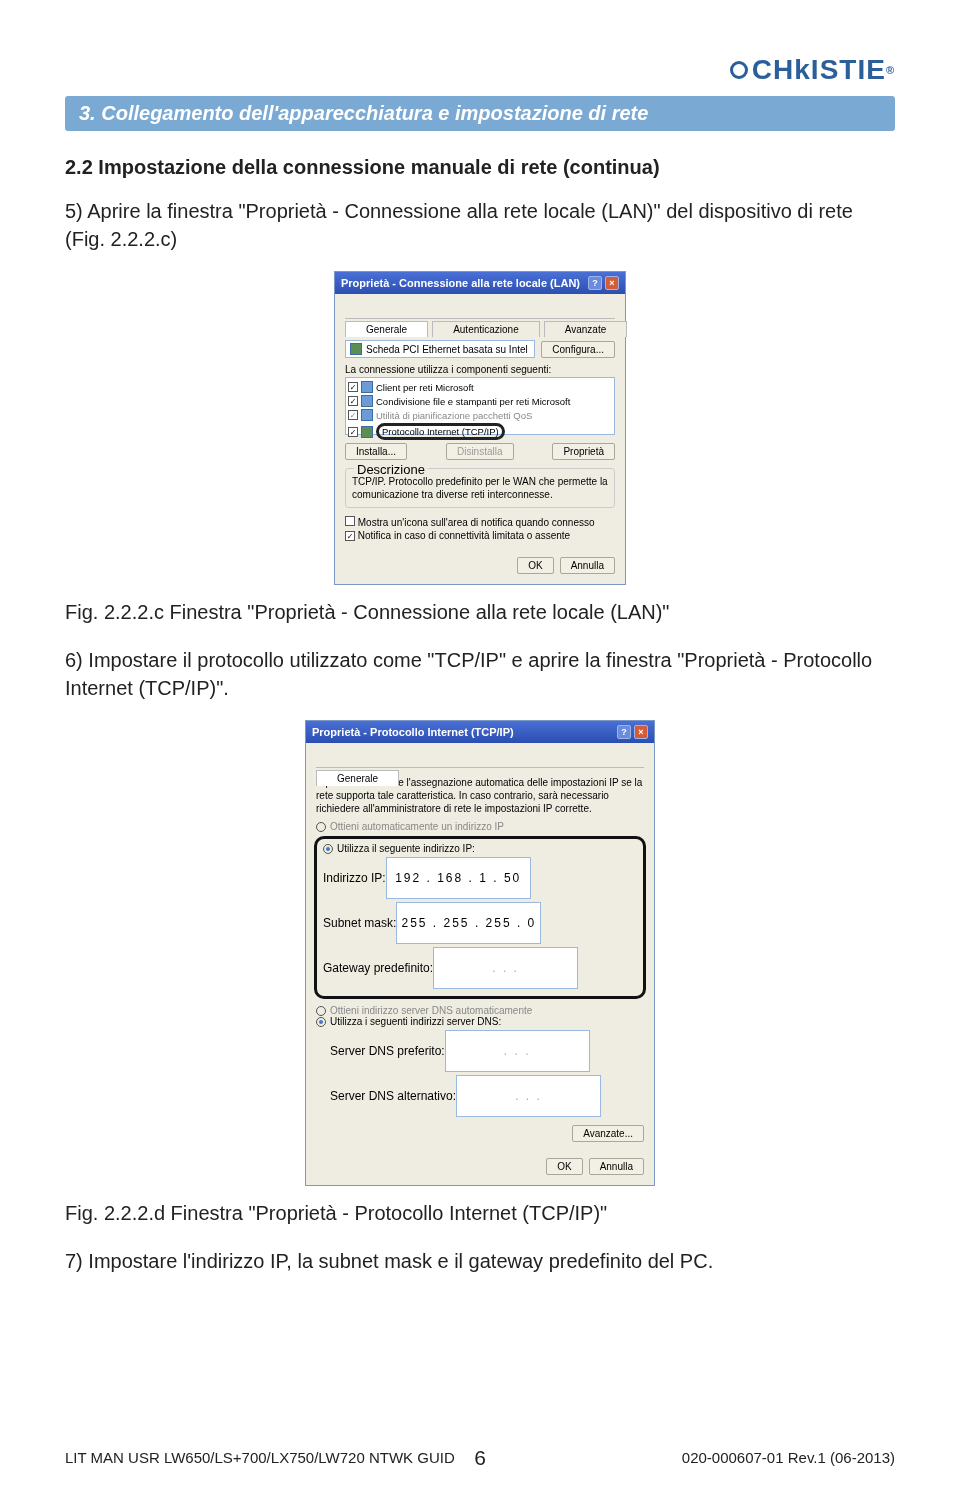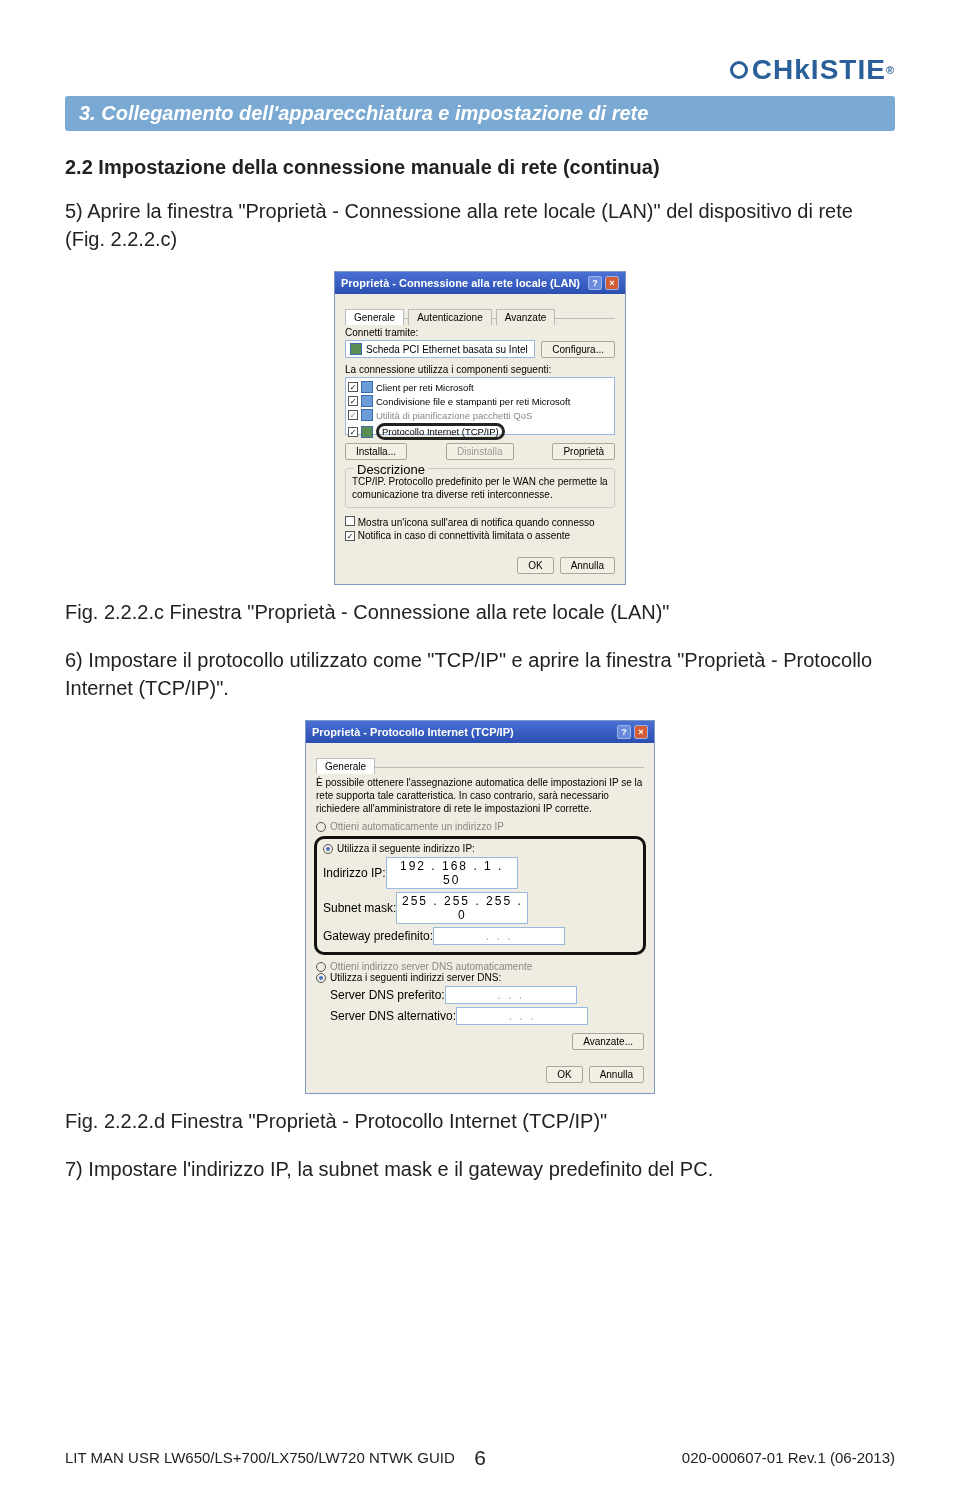--- a/index.html
+++ b/index.html
@@ -116,23 +116,23 @@
 
   .tab-row {
     display: flex;
     gap: 4px;
     border-bottom: 1px solid #bbb;
     margin-bottom: 8px;
   }
   .tab {
     border: 1px solid #bbb;
     border-bottom: none;
-    padding: 2px 8px;
-    position: relative;
-    top: 7px;
+    padding: 2px 20px;
+    position: relative;
+    top: 19px;
     background: #efede1;
   }
   .tab.active { background: #fff; }
 
   .field-label { margin: 6px 0 2px 0; }
   .input-box {
     background: #fff;
     border: 1px solid #9ab9e0;
     padding: 2px 4px;
     display: flex;
@@ -211,22 +211,22 @@
   .ip-row {
     display: flex;
     justify-content: flex-start;
     align-items: center;
     margin: 3px 0;
     font-size: 12px;
   }
   .ip-box {
     background: #fff;
     border: 1px solid #9ab9e0;
-    width: 132px;
-    padding: 1px 4px;
+    width: 145px;
+    padding: 13px 4px;
     letter-spacing: 2px;
     text-align: center;
   }
   .ip-box.dim { color: #aaa; }
   .radio {
     width: 10px;
     height: 10px;
     border: 1px solid #555;
     border-radius: 50%;
     display: inline-block;

